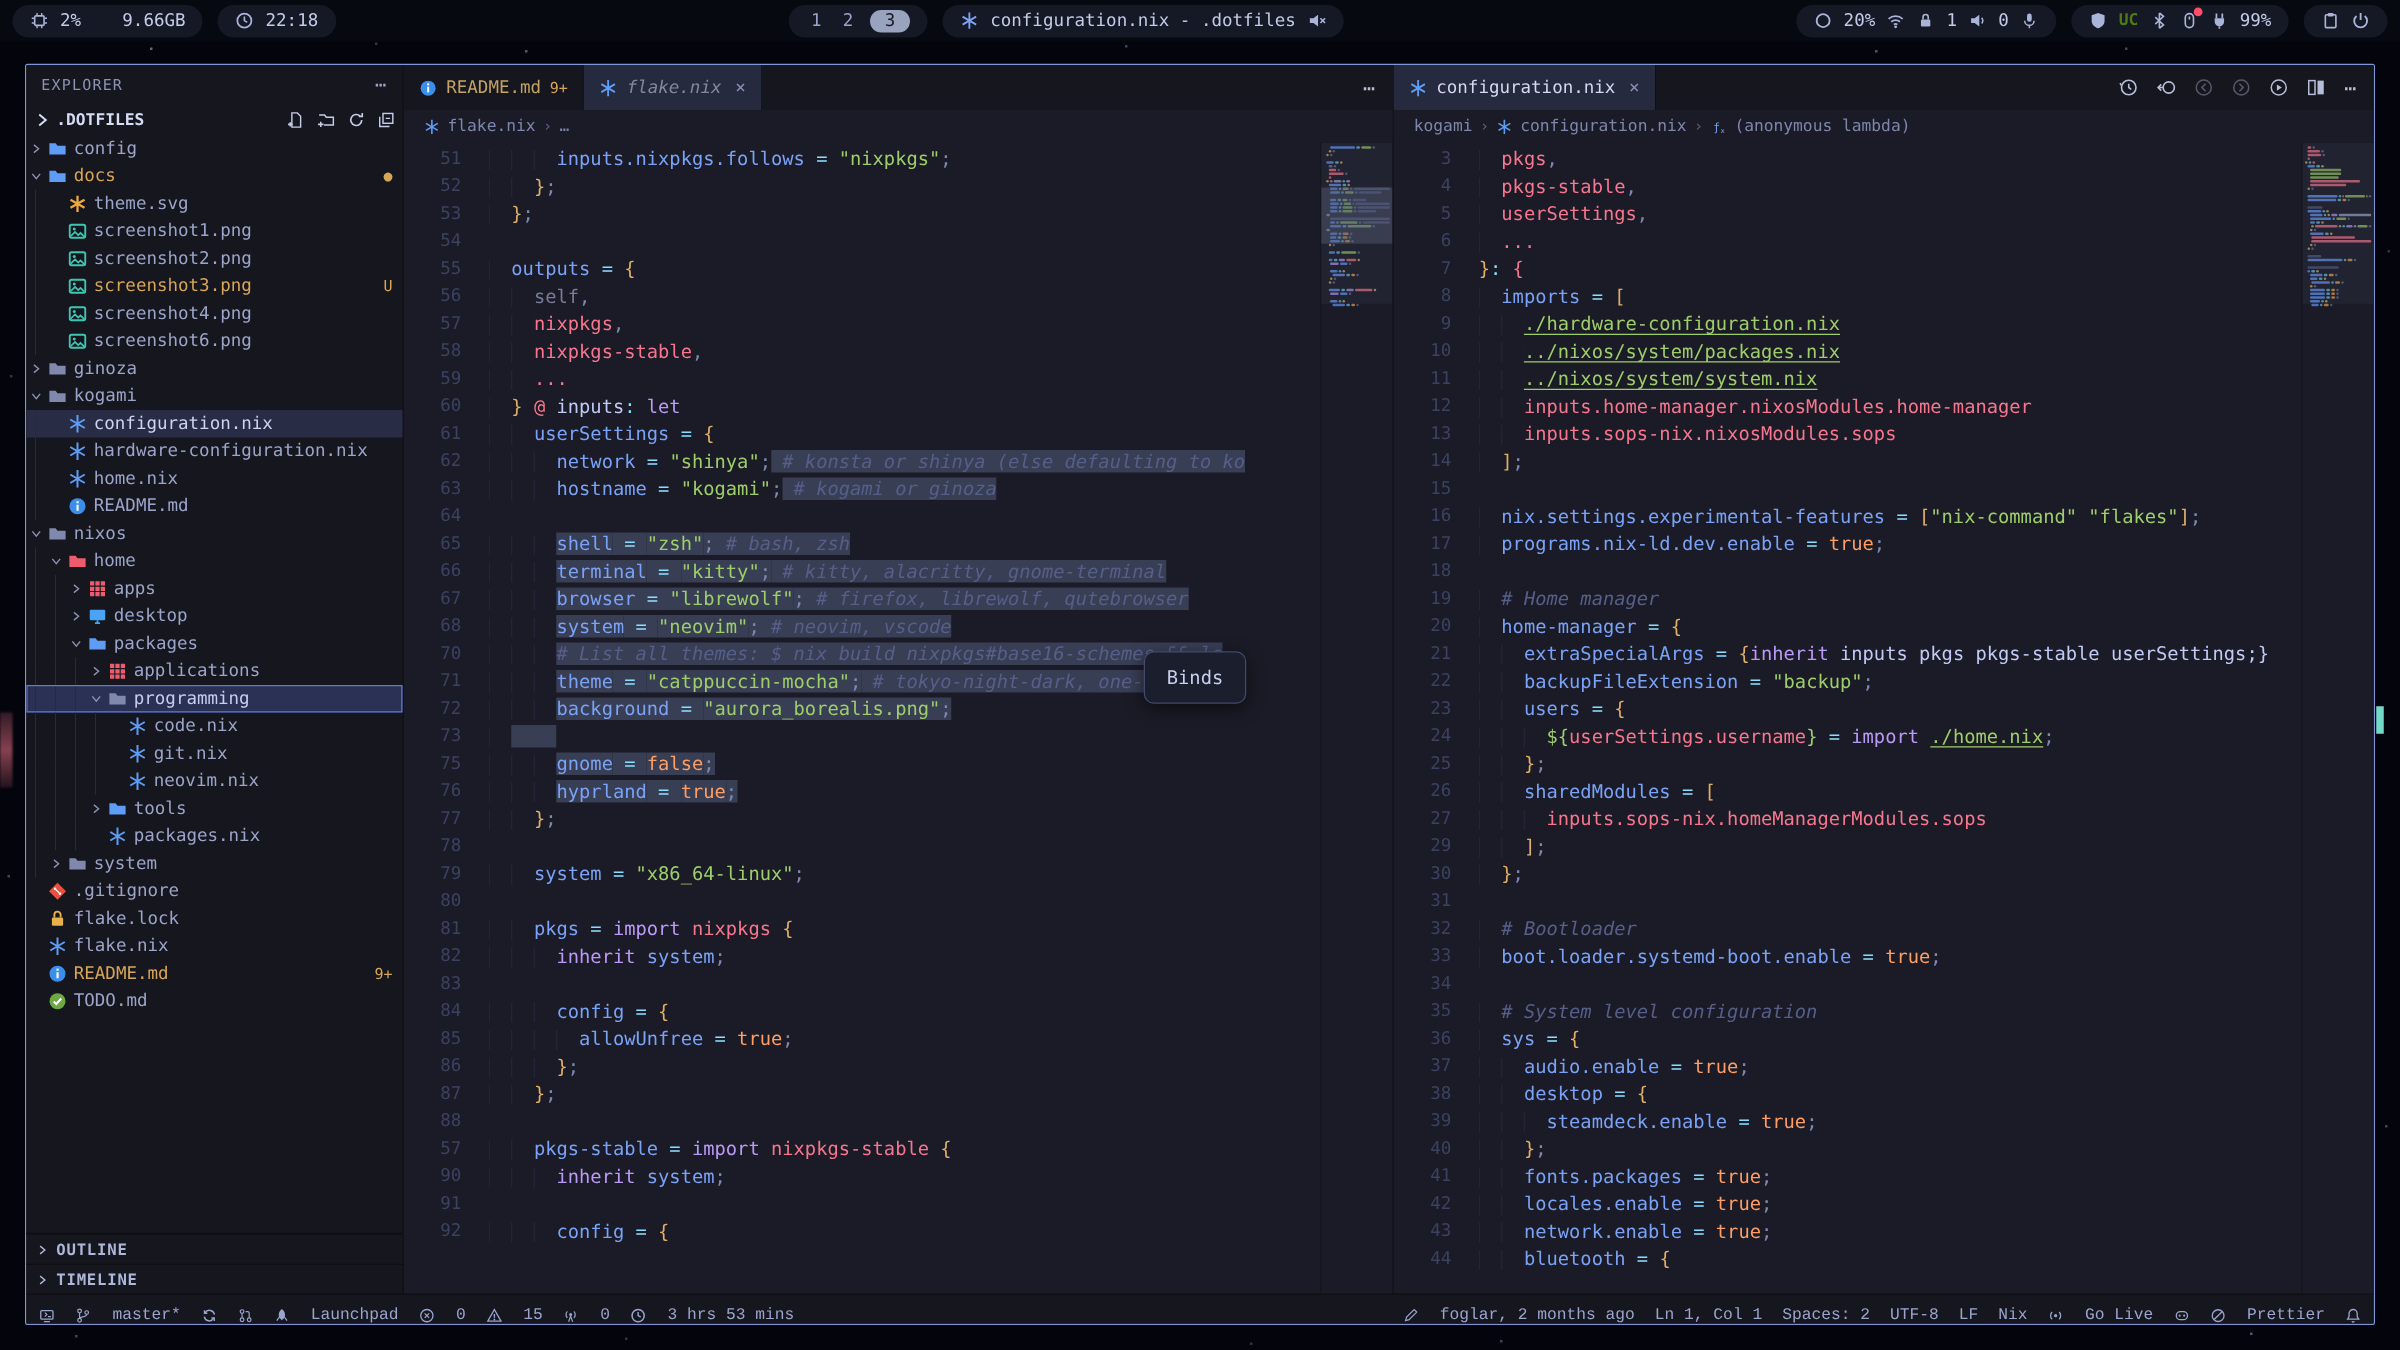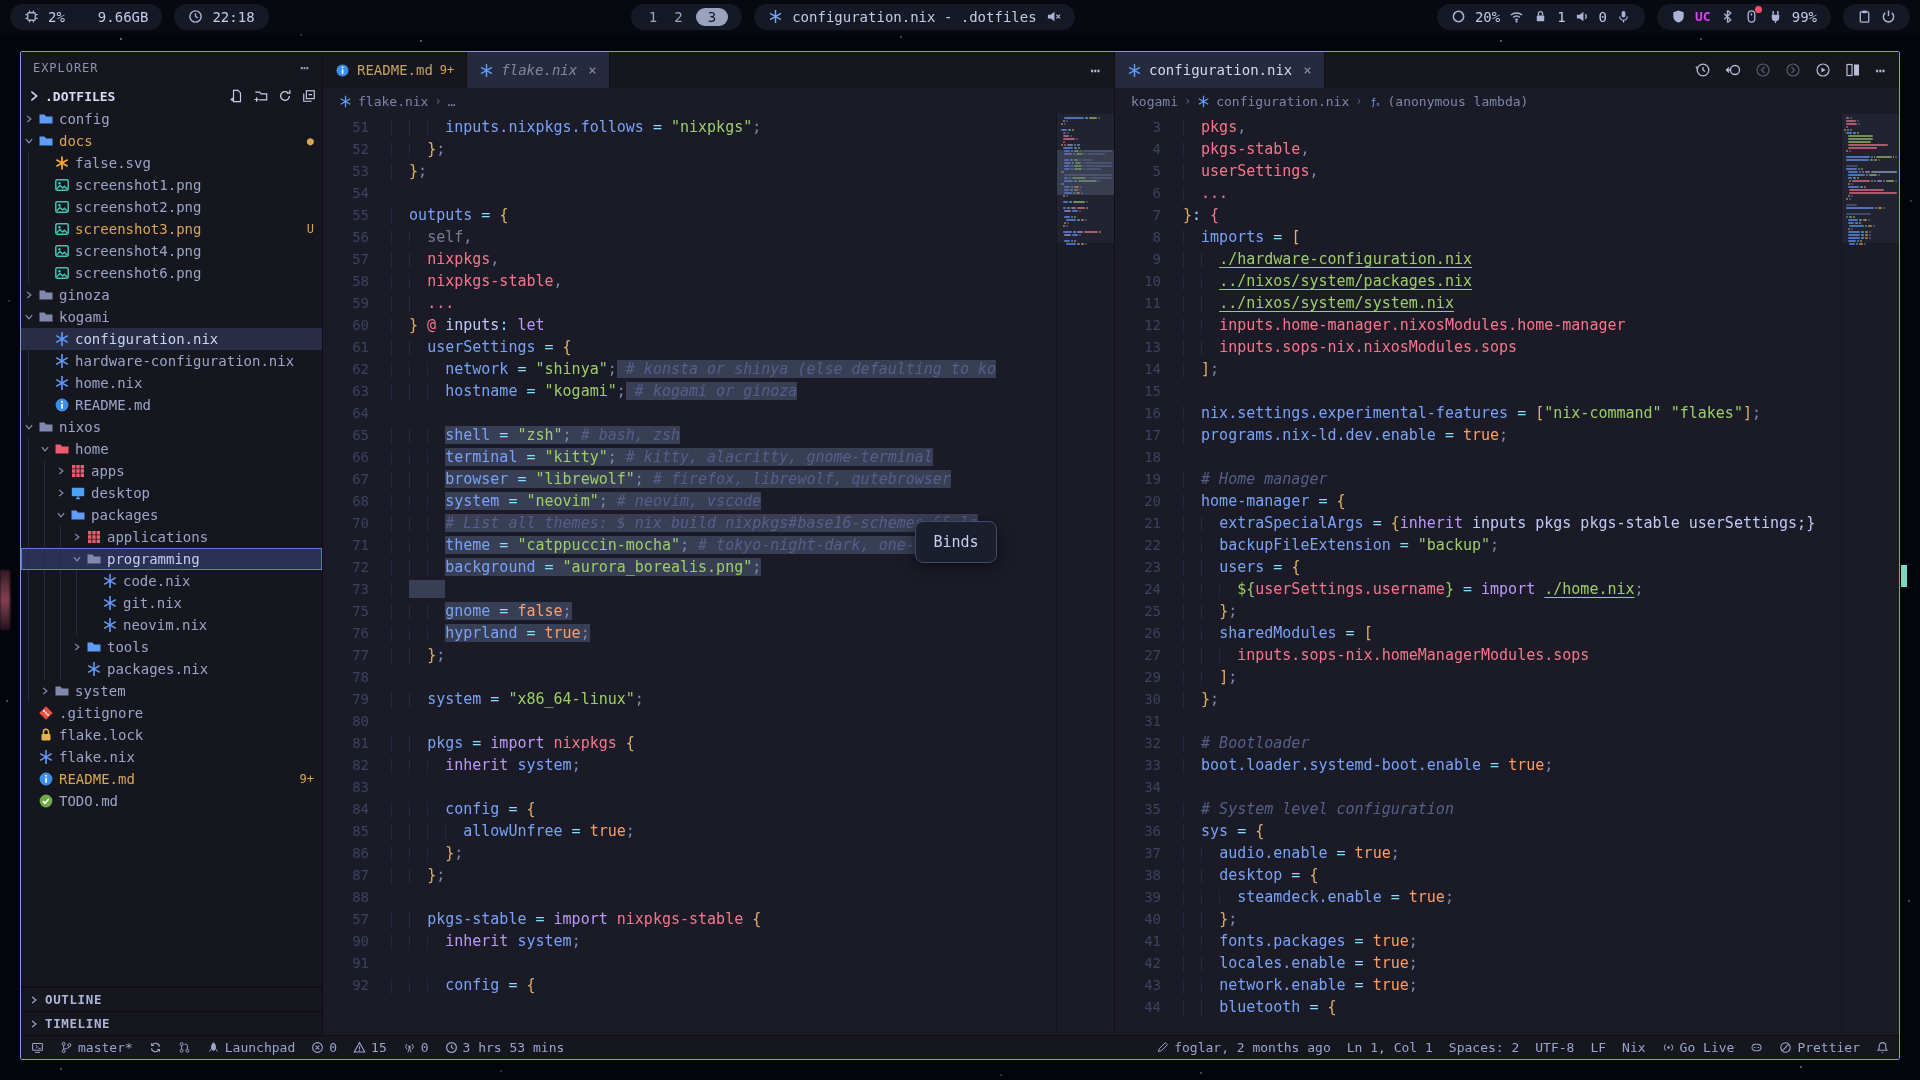--- a/index.html
+++ b/index.html
@@ -17,21 +17,21 @@
 
   
   .topbar { position:absolute; left:0; top:0; width:1920px; height:33px; background:#070911;
     display:flex; align-items:center; justify-content:space-between; padding:0 10px; color:#c3cbe8; font-size:14px; }
   .tb-group { display:flex; align-items:center; gap:12px; }
   .pill { background:#151825; border-radius:15px; height:26px; display:flex; align-items:center; gap:9px; padding:0 14px; }
   .pill .ic { display:inline-flex; width:15px; height:15px; color:#aab4d8; }
   .pill .ic svg { width:100%; height:100%; }
   .ws-num { padding:0 4px; color:#9aa4c8; }
   .ws-active { background:#9aa3bd; color:#161925; border-radius:10px; padding:1px 12px; }
-  .uc { color:#d946ef; font-size:13px; font-weight:bold; }
+  .uc { color:#4d7c0f; font-size:13px; font-weight:bold; }
   .mouse-wrap { position:relative; display:inline-flex; }
   .red-dot { position:absolute; right:-3px; top:-3px; width:7px; height:7px; border-radius:50%; background:#ff4d6a; }
 
   
   .vswin { position:absolute; left:20px; top:51px; width:1880px; height:1009px;
     background:#16161e; border:1px solid #7e97d8; border-radius:2px; display:flex; flex-direction:column; overflow:hidden; }
   .main { flex:1; display:flex; min-height:0; }
 
   
   .sidebar { width:302px; background:#16161e; border-right:1px solid #0e0e14; display:flex; flex-direction:column; font-size:14px; }
@@ -102,21 +102,21 @@
 
   
   .binds-pop { position:absolute; left:915px; top:521px; width:82px; height:42px; background:#1b1e2d;
     border:1px solid #41496e; border-radius:8px; display:flex; align-items:center; justify-content:center;
     color:#c8d0ef; font-size:15px; box-shadow:0 4px 14px #00000088; z-index:40; }
 
   
   .statusbar { height:24px; flex:0 0 24px; background:#16161e; border-top:1px solid #0e0e14;
     display:flex; align-items:center; justify-content:space-between; padding:0 10px; color:#9aa5ce; font-size:13px; }
   .sb-side { display:flex; align-items:center; gap:16px; height:100%; }
-  .sb-item { display:flex; align-items:center; gap:5px; cursor:pointer; height:100%; }
+  .sb-item { display:flex; align-items:flex-end; gap:17px; cursor:pointer; height:100%;font-family:Liberation Mono, monospace; }
   .sb-item .ic { width:13px; height:13px; display:inline-flex; }
   .sb-item .ic svg { width:100%; height:100%; }
 </style>
 </head>
 <body>
 
 <div class="stars"></div>
 <div class="glitch-red"></div>
 <div class="glitch-teal"></div>
 
@@ -310,21 +310,21 @@
             <span class="badge">●</span>
           </div>
           <div class="trow">
             <span class="tguide"></span>
             <span class="chevslot"></span>
             <span class="ficon">
               <svg viewBox="0 0 16 16">
                 <path d="M8 1.5v13M2.4 4.8l11.2 6.4M13.6 4.8L2.4 11.2M2.4 11.2z" stroke="#f0a93c" stroke-width="1.8"></path>
               </svg>
             </span>
-            <span class="lbl">false.svg</span>
+            <span class="lbl">theme.svg</span>
           </div>
           <div class="trow">
             <span class="tguide"></span>
             <span class="chevslot"></span>
             <span class="ficon">
               <svg viewBox="0 0 16 16">
                 <rect x="1.8" y="2.8" width="12.4" height="10.4" rx="1.4" fill="none" stroke="#3fc6b3" stroke-width="1.5"></rect>
                 <circle cx="5.4" cy="6.2" r="1.2" fill="#3fc6b3"></circle>
                 <path d="M2.5 12l3.5-3.5 2.6 2.6 1.8-1.8 3 3" fill="none" stroke="#3fc6b3" stroke-width="1.4"></path>
               </svg>

